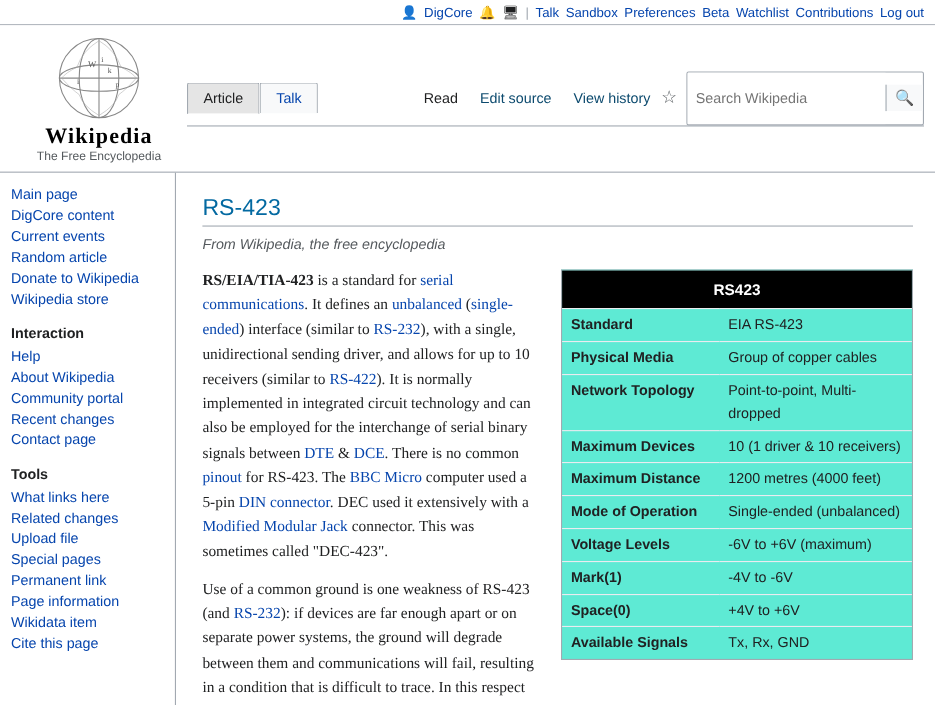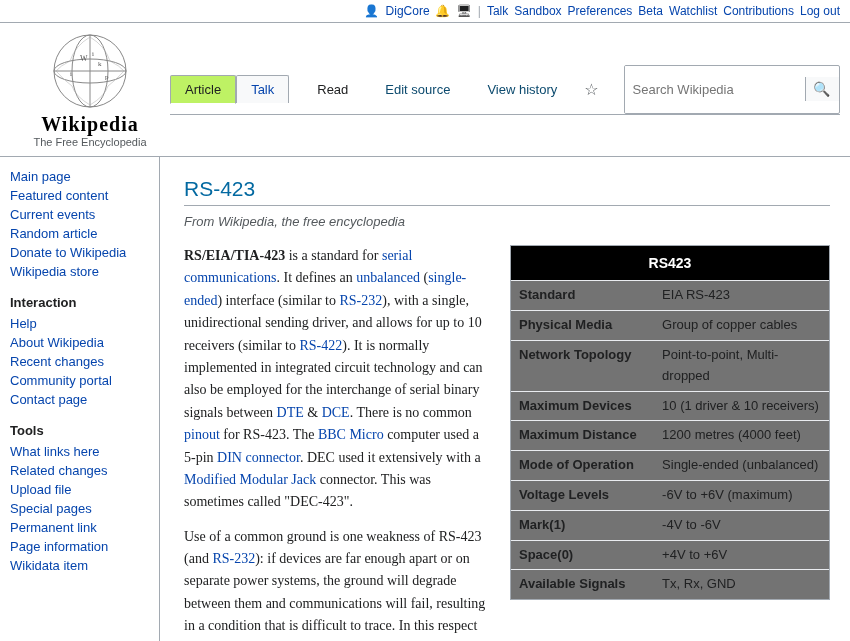--- a/index.html
+++ b/index.html
@@ -14,30 +14,30 @@
     
     #header { display: flex; align-items: center; padding: 8px 10px; background: #fff; border-bottom: 1px solid #a2a9b1; }
     #logo-area { width: 160px; display: flex; flex-direction: column; align-items: center; justify-content: center; flex-shrink: 0; }
     #logo-globe { width: 80px; height: 80px; }
     #logo-text { font-family: 'Linux Libertine', Georgia, serif; font-size: 20px; font-weight: bold; color: #000; letter-spacing: 1px; margin-top: 2px; }
     #logo-subtext { font-size: 11px; color: #54595d; font-family: sans-serif; }
 
     
     #tabs-area { flex: 1; display: flex; flex-direction: column; justify-content: flex-end; }
     .tab { padding: 6px 14px; font-size: 13px; font-family: sans-serif; cursor: pointer; border: 1px solid #a2a9b1; border-bottom: none; background: #f8f9fa; color: #0645ad; text-decoration: none; border-radius: 2px 2px 0 0; }
-    .tab.active { background: #bef264; color: #202122; border-bottom: 1px solid #fff; margin-bottom: -1px; }
+    .tab.active { background: #e5e5e5; color: #202122; border-bottom: 1px solid #fff; margin-bottom: -1px; }
     .action-tab { padding: 4px 10px; font-size: 13px; color: #0c4a6e; cursor: pointer; font-family: sans-serif; text-decoration: none; background: none; border: none; }
     .action-tab.active { color: #202122; }
     .star-icon { font-size: 16px; color: #54595d; cursor: pointer; }
     #search-bar { display: flex; align-items: center; border: 1px solid #a2a9b1; border-radius: 2px; overflow: hidden; margin-left: 8px; }
     #search-bar input { padding: 16px 8px; font-size: 13px; border: none; outline: none; width: 180px; font-family: sans-serif; }
     #search-bar button { background: #f8f9fa; border: none; border-left: 1px solid #a2a9b1; padding: 4px 8px; cursor: pointer; font-size: 14px; }
     #tabs-row { display: flex; align-items: center; border-bottom: 1px solid #a2a9b1; padding-left: 0; }
     #left-tabs { display: flex; }
-    #right-actions { display: flex; align-items: center; margin-left: auto; gap: 17px; }
+    #right-actions { display: flex; align-items: center; margin-left: auto; gap: 0; }
 
     
     #main-layout { display: flex; }
 
     
     #sidebar { width: 160px; flex-shrink: 0; padding: 10px 0 10px 10px; font-family: sans-serif; font-size: 13px; border-right: 1px solid #a2a9b1; min-height: 560px; }
     .sidebar-section { margin-bottom: 14px; }
     .sidebar-link { display: block; color: #0645ad; text-decoration: none; padding: 2px 0; font-size: 13px; }
     .sidebar-section-title { font-weight: bold; color: #202122; font-size: 13px; margin-bottom: 4px; margin-top: 10px; }
 
@@ -46,21 +46,21 @@
     #page-title { font-family: Liberation Sans, sans-serif; font-size: 21px; font-weight: normal; border-bottom: 1px solid #a2a9b1; padding-bottom: 4px; margin-bottom: 8px; color: #0369a1; }
     #from-line { font-size: 13px; color: #54595d; margin-bottom: 16px; font-style: italic; font-family: sans-serif; }
 
     
     #article-body { font-size: 14px; line-height: 1.6; }
     #article-body p { margin-bottom: 12px; }
     .wiki-link { color: #0645ad; text-decoration: none; }
     .bold { font-weight: bold; }
 
     
-    .infobox { float: right; clear: right; margin: 0 0 16px 20px; border: 1px solid #a2a9b1; background: #737373; font-size: 13px; font-family: sans-serif; width: 320px; }
+    .infobox { float: right; clear: right; margin: 0 0 16px 20px; border: 1px solid #a2a9b1; background: #5eead4; font-size: 13px; font-family: sans-serif; width: 320px; }
     .infobox-title { background: #000; color: #fff; text-align: center; padding: 6px; font-weight: bold; font-size: 14px; }
     .infobox table { width: 100%; border-collapse: collapse; }
     .infobox td { padding: 4px 8px; border-top: 1px solid #eaecf0; vertical-align: top; }
     .infobox td:first-child { font-weight: bold; white-space: nowrap; width: 45%; margin-top: 17px; }
     .infobox td:last-child { color: #202122; }
   </style>
 </head>
 <body>
 
 <div id="top-bar">
@@ -119,45 +119,46 @@
       </div>
     </div>
   </div>
 </div>
 
 <div id="main-layout">
 
   <div id="sidebar">
     <div class="sidebar-section">
       <a class="sidebar-link">Main page</a>
-      <a class="sidebar-link">Featured content</a>
+      <a class="sidebar-link">DigCore content</a>
       <a class="sidebar-link">Current events</a>
       <a class="sidebar-link">Random article</a>
       <a class="sidebar-link">Donate to Wikipedia</a>
       <a class="sidebar-link">Wikipedia store</a>
     </div>
 
     <div class="sidebar-section">
       <div class="sidebar-section-title">Interaction</div>
       <a class="sidebar-link">Help</a>
       <a class="sidebar-link">About Wikipedia</a>
+      <a class="sidebar-link">Community portal</a>
       <a class="sidebar-link">Recent changes</a>
-      <a class="sidebar-link">Community portal</a>
       <a class="sidebar-link">Contact page</a>
     </div>
 
     <div class="sidebar-section">
       <div class="sidebar-section-title">Tools</div>
       <a class="sidebar-link">What links here</a>
       <a class="sidebar-link">Related changes</a>
       <a class="sidebar-link">Upload file</a>
       <a class="sidebar-link">Special pages</a>
       <a class="sidebar-link">Permanent link</a>
       <a class="sidebar-link">Page information</a>
       <a class="sidebar-link">Wikidata item</a>
+      <a class="sidebar-link">Cite this page</a>
     </div>
   </div>
 
   <div id="content">
     <h1 id="page-title">RS-423</h1>
     <div id="from-line">From Wikipedia, the free encyclopedia</div>
 
     <div id="article-body">
 
       <div class="infobox">

